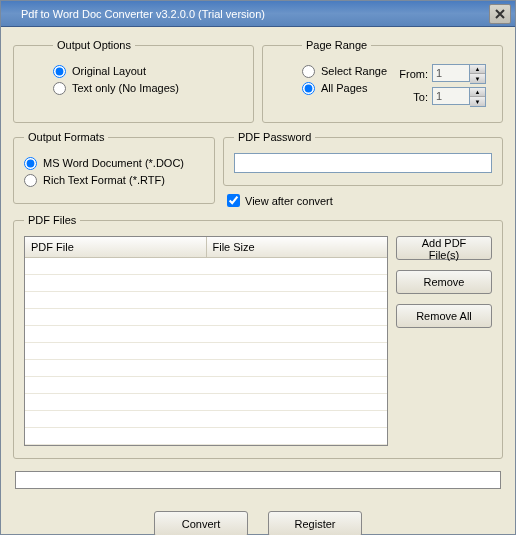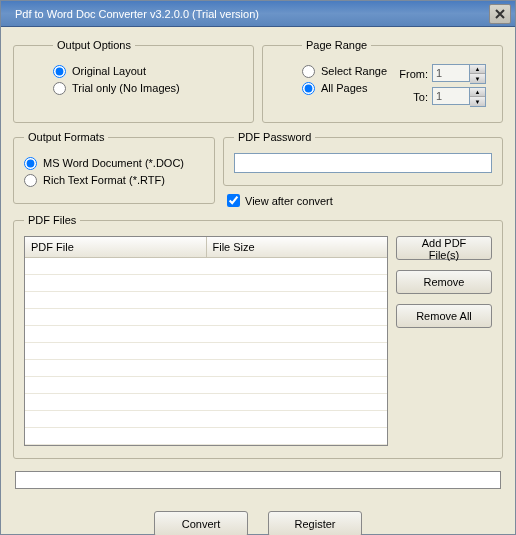--- a/index.html
+++ b/index.html
@@ -1,18 +1,18 @@
 <!DOCTYPE html>
 <html><head>
 <meta charset="utf-8">
 <style>
 * { box-sizing: border-box; margin: 0; padding: 0; }
 body { font-family: Tahoma, Arial, sans-serif; font-size: 11px; background: #fff; }
 .window { width: 516px; height: 535px; background: #ece9d8; border: 1px solid #7b8a9c; position: relative; }
-.titlebar { height: 26px; background: linear-gradient(to bottom, #4a7cbf 0%, #6b94c8 50%, #5a85bc 100%); display: flex; align-items: center; padding: 0 4px 0 14px; border-bottom: 1px solid #3a5a8a; }
+.titlebar { height: 26px; background: linear-gradient(to bottom, #4a7cbf 0%, #6b94c8 50%, #5a85bc 100%); display: flex; align-items: center; padding: 0 4px 0 20px; border-bottom: 1px solid #3a5a8a; }
 .titlebar-text { color: #fff; font-size: 11px; flex: 1; }
 .close-btn { width: 22px; height: 20px; background: linear-gradient(to bottom, #d8d6cc, #c0beb4); border: 1px solid #888; border-radius: 2px; display: flex; align-items: center; justify-content: center; cursor: pointer; }
 .close-btn svg { width: 10px; height: 10px; }
 .content { padding: 12px; }
 fieldset { border: 1px solid #b8b4a0; border-radius: 3px; padding: 10px 10px 12px 10px; margin-bottom: 8px; position: relative; }
 legend { padding: 0 4px; color: #000; font-size: 11px; }
 .row1 { display: flex; gap: 8px; }
 .row1 fieldset { flex: 1; padding-left: 39px; }
 .output-options { width: 202px; flex: none; }
 .page-range { flex: 1; }
@@ -65,21 +65,21 @@
 
     <div class="row1">
       <fieldset class="output-options">
         <legend>Output Options</legend>
         <label class="radio-row">
           <input type="radio" name="oo" checked="" style="">
           <span>Original Layout</span>
         </label>
         <label class="radio-row">
           <input type="radio" name="oo" style="">
-          <span>Trial only (No Images)</span>
+          <span>Text only (No Images)</span>
         </label>
       </fieldset>
 
       <fieldset class="page-range">
         <legend>Page Range</legend>
         <div class="page-range-inner">
           <div class="page-range-left">
             <label class="radio-row">
               <input type="radio" name="pr" style="">
               <span>Select Range</span>

